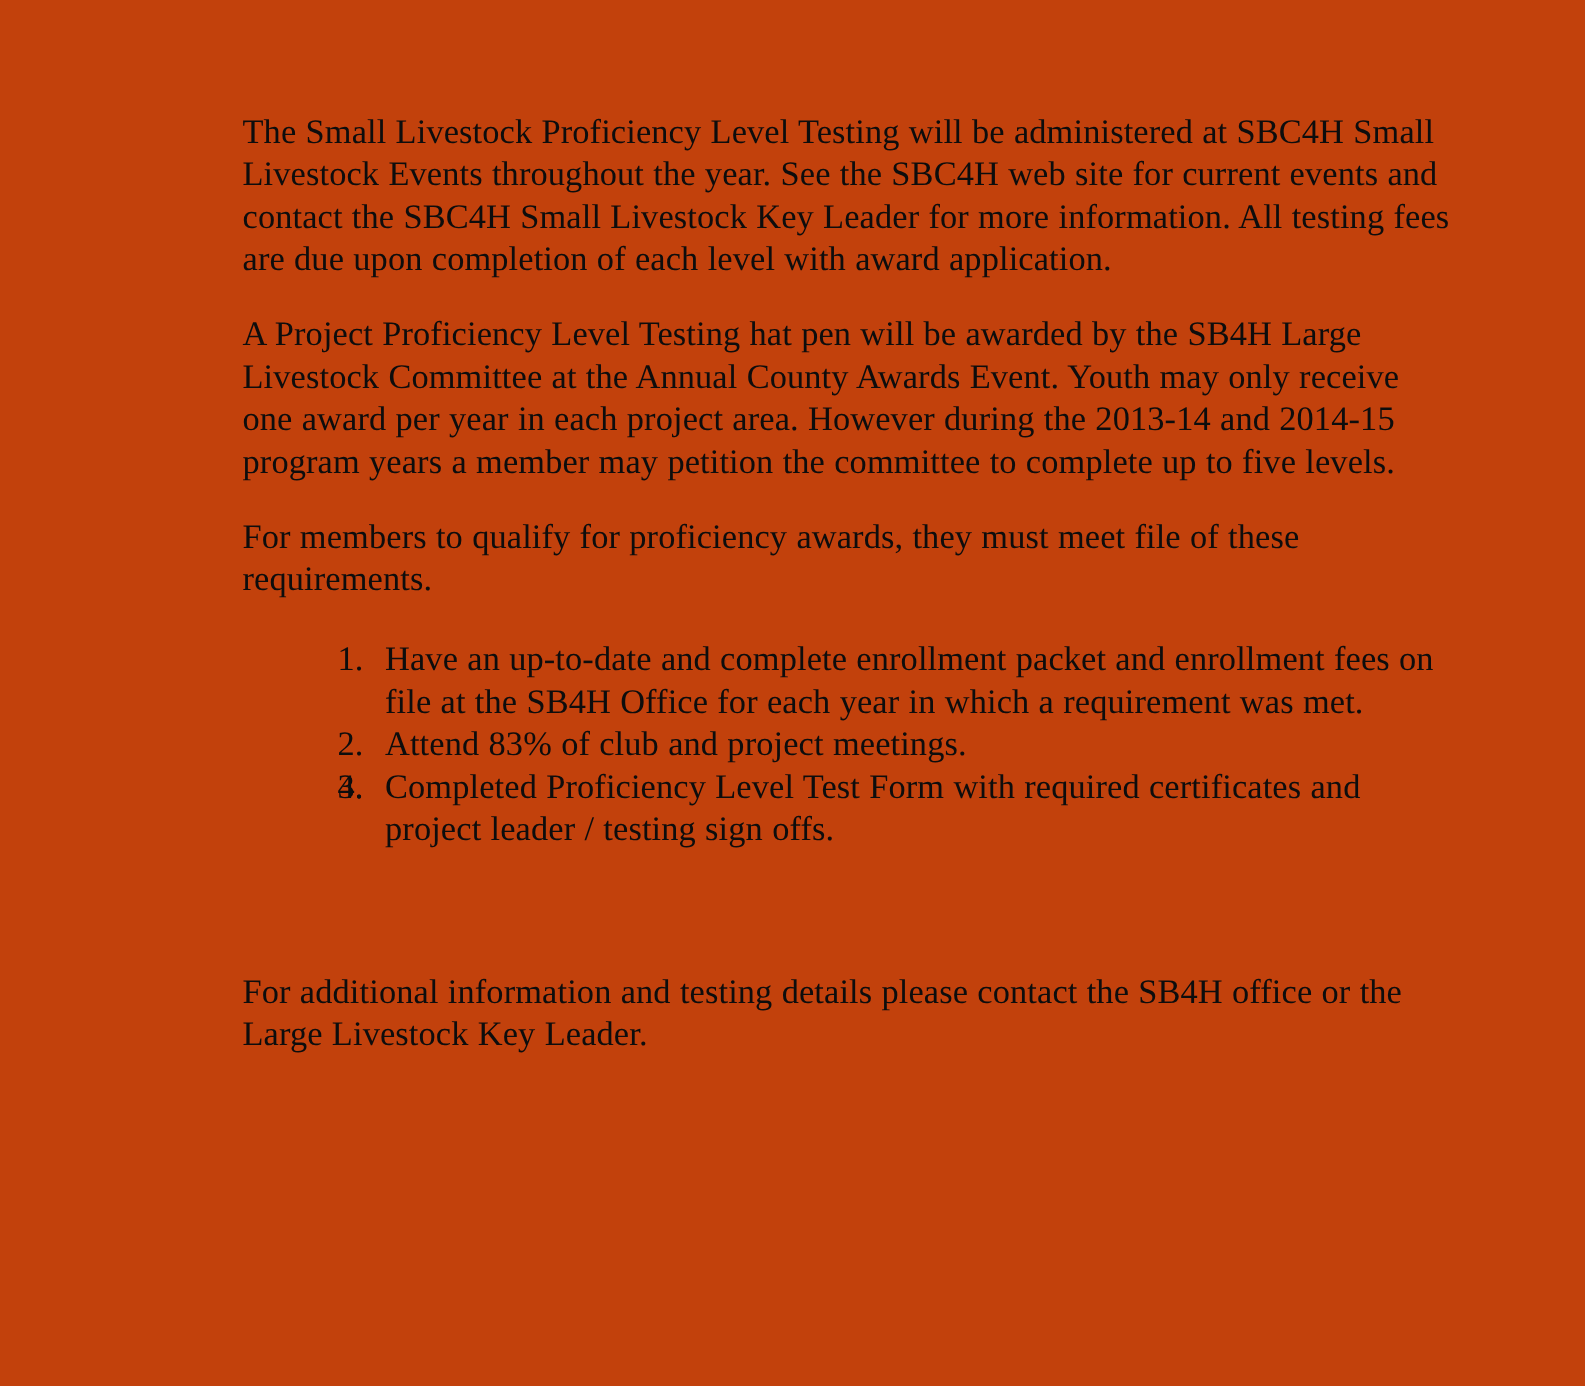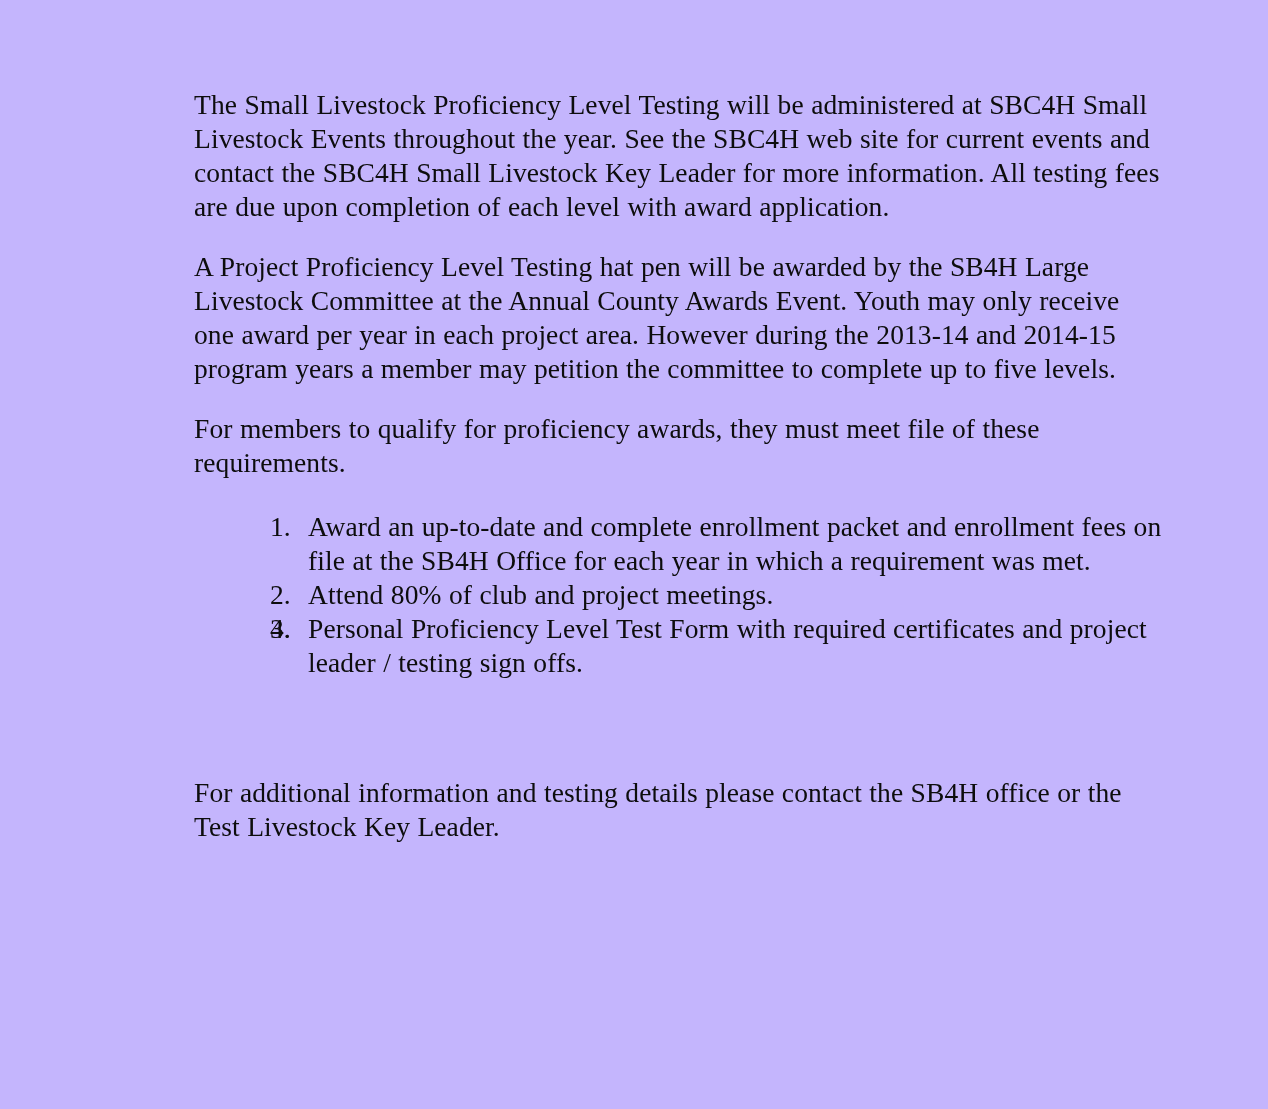--- a/index.html
+++ b/index.html
@@ -4,21 +4,21 @@
 <style>
   html, body {
     margin: 0;
     padding: 0;
     background: #ffffff;
   }
   .page {
     position: relative;
     width: 1268px;
     height: 1109px;
-    background: #c4b5fd;
+    background: #c2410c;
     overflow: hidden;
     font-family: "Liberation Serif", "DejaVu Serif", serif;
     color: #0a0a0a;
   }
   .doc-body {
     position: absolute;
     left: 194px;
     top: 88px;
     width: 968px;
   }
@@ -74,34 +74,34 @@
     <p class="para">The Small Livestock Proficiency Level Testing will be administered at SBC4H Small Livestock Events throughout the year.  See the SBC4H web site for current events and contact the SBC4H Small Livestock Key Leader for more information.  All testing fees are due upon completion of each level with award application.</p>
 
     <p class="para">A Project Proficiency Level Testing hat pen will be awarded by the SB4H Large Livestock Committee at the Annual County Awards Event. Youth may only receive one award per year in each project area. However during the 2013-14 and 2014-15 program years a member may petition the committee to complete up to five levels.</p>
 
     <p class="para">For members to qualify for proficiency awards, they must meet file of these requirements.</p>
 
     <div class="list-block">
       <ol class="req-list">
         <li>
           <span class="num">1.</span>
-          <span class="txt">Award an up-to-date and complete enrollment packet and enrollment fees on file at the SB4H Office for each year in which a requirement was met.</span>
+          <span class="txt">Have an up-to-date and complete enrollment packet and enrollment fees on file at the SB4H Office for each year in which a requirement was met.</span>
         </li>
         <li>
           <span class="num">2.</span>
-          <span class="txt">Attend 80% of club and project meetings.</span>
+          <span class="txt">Attend 83% of club and project meetings.</span>
         </li>
         <li>
           <span class="num">3.</span>
         </li>
         <li>
           <span class="num">4.</span>
-          <span class="txt">Personal Proficiency Level Test Form with required certificates and project leader / testing sign offs.</span>
+          <span class="txt">Completed Proficiency Level Test Form with required certificates and project leader / testing sign offs.</span>
         </li>
       </ol>
     </div>
 
     <div class="tail-gap"></div>
 
-    <p class="para">For additional information and testing details please contact the SB4H office or the Test Livestock Key Leader.</p>
+    <p class="para">For additional information and testing details please contact the SB4H office or the Large Livestock Key Leader.</p>
 
   </div>
 </div>
 
 </body></html>

